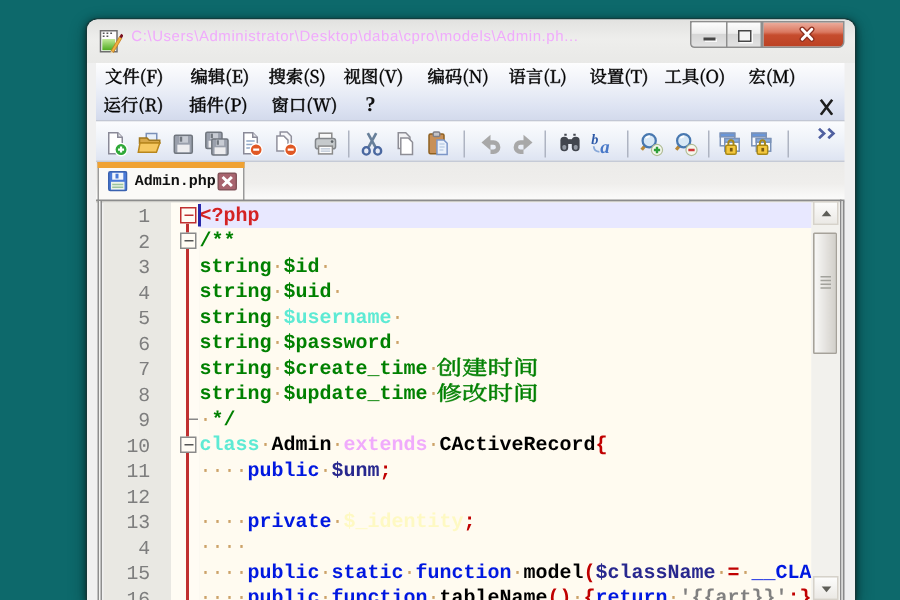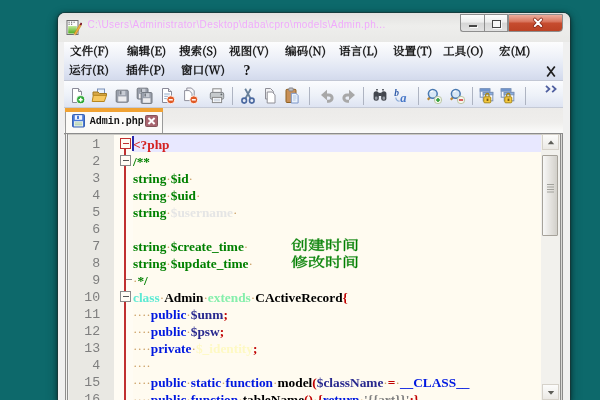--- a/index.html
+++ b/index.html
@@ -19,21 +19,21 @@
 #edtop2{position:absolute;left:64.3px;top:134px;width:498.7px;height:1px;background:#CCCBC6}
 #edl1{position:absolute;left:64.5px;top:133px;width:1.1px;height:267px;background:#8E8E8E}
 #edl2{position:absolute;left:65.6px;top:134px;width:1.6px;height:266px;background:#F2F2F0}
 #edl3{position:absolute;left:67.2px;top:134px;width:1.1px;height:266px;background:#8E8E8E}
 #edr1{position:absolute;left:559.8px;top:133px;width:1.2px;height:267px;background:#8A8A8A}
 #edr2{position:absolute;left:561px;top:134px;width:1.3px;height:266px;background:#D8D8D6}
 #edr3{position:absolute;left:562.3px;top:134px;width:0.9px;height:266px;background:#8A8A8A}
 #nummargin{position:absolute;left:68.6px;top:135px;width:45.1px;height:265px;background:#E9E8E3}
 #foldmargin{position:absolute;left:113.7px;top:135px;width:19.3px;height:265px;background:#FFFCF4}
 #textarea{position:absolute;left:133px;top:135px;width:408px;height:265px;background:#FFFBF0;overflow:hidden}
-.ln{position:absolute;left:133px;height:17px;line-height:17px;width:408px;overflow:hidden;font-family:Liberation Serif, serif;font-size:13.333px;white-space:pre;font-weight:bold}
+.ln{position:absolute;left:133px;height:17px;line-height:17px;width:408px;overflow:hidden;font-family:Liberation Mono, monospace;font-size:13.333px;white-space:pre;font-weight:bold}
 .ln i{font-style:normal;color:#CCA268;font-weight:normal}
 .num{position:absolute;left:68.6px;width:31.5px;height:17px;line-height:17px;font-family:"Liberation Mono",monospace;font-size:13.2px;color:#7E7E7E;text-align:right}
 #scroll{position:absolute;left:541px;top:135px;width:18.8px;height:265px;background:#F2F1ED}
 .sbtn{position:absolute;left:541.5px;width:17.8px;height:16.5px;background:linear-gradient(180deg,#FCFCFB,#EBE9E5);border:1px solid #D6D2CA;box-sizing:border-box}
 #sthumb{position:absolute;left:541.8px;top:154.5px;width:16.5px;height:81px;background:linear-gradient(90deg,#F8F8F7,#E2E0DC 60%,#D2D0CA);border:1px solid #A6A29A;box-sizing:border-box;border-radius:1px}
 </style></head><body>
 <div id="all">
 <div id="win"></div>
 <div id="title"></div>
 <svg style="position:absolute;left:66px;top:19px" width="16" height="17" viewBox="0 0 16 17">
@@ -275,27 +275,27 @@
     <div style="position:absolute;left:122.5px;top:160px;width:6px;height:1px;background:#555555"></div>
     <div style="position:absolute;left:120px;top:291px;width:11px;height:11px;background:#FFFCF4;border:1px solid #8A8A8A;box-sizing:border-box"></div>
     <div style="position:absolute;left:122.5px;top:296px;width:6px;height:1px;background:#555555"></div>
 <div style="position:absolute;left:126px;top:279px;width:6px;height:1.2px;background:#888"></div>
 <div id="textarea"></div>
 <div style="position:absolute;left:133px;top:135px;width:408px;height:17px;background:#E8E8FF"></div>
 <div class="ln" style="top:136.2px"><span style="color:#D42222">&lt;?php</span></div>
 <div class="ln" style="top:153.2px"><span style="color:#008000">/**</span></div>
 <div class="ln" style="top:187.2px"><span style="color:#008000">string</span><i>·</i><span style="color:#008000">$uid</span><i>·</i></div>
 <div class="ln" style="top:170.2px"><span style="color:#008000">string</span><i>·</i><span style="color:#008000">$id</span><i>·</i></div>
-<div class="ln" style="top:204.2px"><span style="color:#008000">string</span><i>·</i><span style="color:#e5e5e5">$username</span><i>·</i></div>
+<div class="ln" style="top:204.2px"><span style="color:#008000">string</span><i>·</i><span style="color:#5eead4">$username</span><i>·</i></div>
+<div class="ln" style="top:221.2px"><span style="color:#008000">string</span><i>·</i><span style="color:#008000">$password</span><i>·</i></div>
 <div class="ln" style="top:255.2px"><span style="color:#008000">string</span><i>·</i><span style="color:#008000">$update_time</span><i>·</i></div>
 <div class="ln" style="top:238.2px"><span style="color:#008000">string</span><i>·</i><span style="color:#008000">$create_time</span><i>·</i></div>
 <div class="ln" style="top:272.2px"><i>·</i><span style="color:#008000">*/</span></div>
-<div class="ln" style="top:289.2px"><span style="color:#5eead4">class</span><i>·</i><span style="color:#000000">Admin</span><i>·</i><span style="color:#86efac">extends</span><i>·</i><span style="color:#000000">CActiveRecord</span><span style="color:#C00000">{</span></div>
+<div class="ln" style="top:289.2px"><span style="color:#5eead4">class</span><i>·</i><span style="color:#000000">Admin</span><i>·</i><span style="color:#f0abfc">extends</span><i>·</i><span style="color:#000000">CActiveRecord</span><span style="color:#C00000">{</span></div>
 <div class="ln" style="top:306.2px"><i>····</i><span style="color:#0018E0">public</span><i>·</i><span style="color:#28288E">$unm</span><span style="color:#C00000">;</span></div>
-<div class="ln" style="top:323.2px"><i>····</i><span style="color:#0018E0">public</span><i>·</i><span style="color:#28288E">$psw</span><span style="color:#C00000">;</span></div>
 <div class="ln" style="top:340.2px"><i>····</i><span style="color:#0018E0">private</span><i>·</i><span style="color:#fef9c3">$_identity</span><span style="color:#C00000">;</span></div>
 <div class="ln" style="top:357.2px"><i>····</i></div>
 <div class="ln" style="top:374.2px"><i>····</i><span style="color:#0018E0">public</span><i>·</i><span style="color:#0018E0">static</span><i>·</i><span style="color:#0018E0">function</span><i>·</i><span style="color:#000000">model</span><span style="color:#C00000">(</span><span style="color:#28288E">$className</span><i>·</i><span style="color:#C00000">=</span><i>·</i><span style="color:#0018E0">__CLASS__</span></div>
 <div class="ln" style="top:391.2px"><i>····</i><span style="color:#0018E0">public</span><i>·</i><span style="color:#0018E0">function</span><i>·</i><span style="color:#000000">tableName</span><span style="color:#C00000">()</span><i>·</i><span style="color:#C00000">{</span><span style="color:#0018E0">return</span><i>·</i><span style="color:#808080">'{{art}}'</span><span style="color:#C00000">;}</span></div>
 <svg style="position:absolute;left:290.5px;top:237.5px" width="68.0" height="14.4" viewBox="0 -880 4000 1060" preserveAspectRatio="none">
       <path d="M937 -827 837 -838V-24C837 -9 832 -4 814 -4C795 -4 698 -12 698 -12V4C740 10 765 18 779 30C793 41 798 58 800 78C889 68 900 36 900 -18V-800C924 -803 934 -813 937 -827ZM739 -701 641 -712V-154H653C677 -154 703 -169 703 -177V-675C728 -678 736 -687 739 -701ZM387 -796 291 -839C244 -713 141 -540 23 -428L35 -416C73 -443 109 -475 143 -508V-34C143 20 163 37 248 37H371C546 37 581 26 581 -5C581 -18 575 -26 552 -34L549 -194H536C523 -124 511 -59 503 -40C499 -30 494 -26 481 -25C465 -23 426 -22 372 -22H258C212 -22 206 -29 206 -49V-470H428C427 -337 425 -269 413 -256C407 -250 400 -248 387 -248C369 -248 319 -252 288 -255V-238C315 -234 346 -226 358 -217C370 -207 372 -193 372 -175C405 -175 436 -183 455 -200C483 -227 489 -300 489 -464C509 -466 520 -470 526 -478L453 -537L418 -500H218L160 -526C234 -603 295 -690 336 -764C411 -699 499 -603 527 -528C608 -478 642 -648 347 -784C372 -780 381 -785 387 -796Z M1088 -355 1072 -347C1102 -248 1138 -173 1183 -116C1147 -48 1098 12 1029 61L1039 76C1116 34 1173 -19 1216 -80C1323 27 1476 52 1705 52C1757 52 1867 52 1914 52C1917 25 1931 4 1960 -1V-14C1895 -13 1769 -13 1711 -13C1495 -13 1345 -30 1238 -116C1292 -207 1318 -313 1333 -421C1355 -422 1364 -425 1371 -434L1301 -497L1263 -457H1166C1206 -530 1260 -636 1289 -701C1311 -702 1331 -706 1341 -715L1264 -783L1227 -745H1037L1046 -716H1226C1195 -644 1143 -537 1105 -470C1092 -466 1078 -459 1069 -453L1129 -404L1158 -428H1269C1258 -330 1238 -235 1200 -151C1154 -200 1118 -266 1088 -355ZM1777 -600H1630V-702H1777ZM1777 -570V-466H1630V-570ZM1900 -656 1859 -600H1839V-691C1859 -695 1875 -702 1882 -710L1803 -771L1767 -732H1630V-799C1656 -803 1663 -812 1666 -826L1566 -837V-732H1379L1388 -702H1566V-600H1297L1305 -570H1566V-466H1379L1388 -436H1566V-334H1366L1374 -304H1566V-199H1312L1320 -169H1566V-39H1579C1604 -39 1630 -52 1630 -62V-169H1921C1935 -169 1944 -174 1947 -185C1913 -216 1860 -257 1860 -257L1813 -199H1630V-304H1864C1877 -304 1887 -309 1890 -320C1860 -350 1810 -388 1810 -388L1768 -334H1630V-436H1777V-405H1786C1807 -405 1838 -420 1839 -427V-570H1947C1961 -570 1971 -575 1974 -586C1946 -616 1900 -656 1900 -656Z M2450 -447 2438 -440C2492 -379 2551 -282 2554 -201C2626 -136 2694 -318 2450 -447ZM2298 -167H2144V-427H2298ZM2082 -780V-2H2091C2124 -2 2144 -20 2144 -25V-137H2298V-51H2308C2330 -51 2360 -67 2361 -74V-706C2381 -710 2398 -717 2405 -725L2325 -788L2288 -747H2156ZM2298 -457H2144V-717H2298ZM2885 -658 2838 -594H2792V-788C2817 -791 2827 -800 2829 -815L2726 -826V-594H2385L2393 -564H2726V-28C2726 -10 2719 -4 2697 -4C2672 -4 2540 -13 2540 -13V2C2597 9 2627 18 2646 30C2663 40 2670 57 2674 78C2780 68 2792 31 2792 -23V-564H2945C2959 -564 2968 -569 2971 -580C2940 -613 2885 -658 2885 -658Z M3177 -844 3166 -836C3210 -792 3266 -718 3284 -662C3356 -615 3404 -761 3177 -844ZM3216 -697 3115 -708V78H3127C3152 78 3179 64 3179 54V-669C3205 -673 3213 -682 3216 -697ZM3623 -178H3372V-350H3623ZM3310 -598V-51H3320C3352 -51 3372 -69 3372 -74V-148H3623V-69H3633C3656 -69 3685 -86 3686 -93V-530C3703 -533 3717 -540 3722 -546L3649 -604L3614 -567H3382ZM3623 -537V-380H3372V-537ZM3814 -754H3388L3397 -724H3824V-31C3824 -14 3818 -7 3797 -7C3775 -7 3658 -17 3658 -17V0C3708 6 3736 14 3753 26C3768 36 3775 54 3778 74C3876 64 3888 29 3888 -23V-712C3908 -716 3925 -724 3932 -732L3847 -796Z" fill="#008000" stroke="#008000" stroke-width="30"></path>
     </svg>
     <svg style="position:absolute;left:290.5px;top:254.5px" width="68.0" height="14.4" viewBox="0 -880 4000 1060" preserveAspectRatio="none">
       <path d="M389 -675 295 -685V-69H307C330 -69 356 -84 356 -92V-650C378 -653 386 -662 389 -675ZM748 -364 672 -412C599 -341 501 -283 406 -243L418 -225C522 -254 631 -301 713 -357C733 -353 741 -355 748 -364ZM853 -272 775 -321C674 -218 541 -143 407 -91L416 -73C562 -113 704 -177 816 -266C836 -261 845 -263 853 -272ZM948 -173 862 -224C723 -61 552 11 348 61L354 79C574 45 752 -17 908 -166C930 -160 941 -163 948 -173ZM625 -807 529 -839C497 -711 436 -589 376 -512L390 -501C436 -539 479 -589 517 -649C548 -590 583 -540 628 -496C555 -440 467 -393 370 -358L379 -343C489 -372 584 -414 663 -466C728 -415 809 -377 919 -350C924 -382 943 -399 969 -407L971 -417C864 -433 779 -461 710 -499C779 -552 835 -613 876 -682C900 -682 911 -685 919 -693L849 -758L804 -718H556C568 -741 578 -765 588 -789C609 -788 621 -797 625 -807ZM800 -689C767 -630 721 -575 665 -526C608 -565 565 -614 530 -671L541 -689ZM246 -557 204 -573C235 -641 263 -713 286 -787C309 -786 320 -796 324 -807L223 -838C182 -651 109 -457 35 -332L50 -323C87 -366 122 -418 154 -475V78H165C189 78 215 63 216 58V-539C233 -541 243 -548 246 -557Z M1083 -509V-112C1083 -94 1079 -88 1051 -75L1093 14C1101 10 1113 0 1119 -16C1251 -91 1369 -165 1437 -205L1431 -219C1325 -174 1220 -131 1146 -102V-410L1147 -440H1334V-394H1344C1366 -394 1397 -410 1398 -417V-692C1418 -696 1434 -703 1440 -711L1361 -772L1324 -732H1054L1063 -703H1334V-469H1160ZM1693 -812 1584 -840C1545 -632 1463 -438 1369 -313L1384 -302C1438 -352 1488 -415 1530 -488C1553 -377 1584 -275 1633 -187C1554 -86 1444 -3 1294 62L1301 76C1459 24 1576 -47 1663 -138C1720 -54 1795 17 1898 69C1908 39 1930 22 1960 17L1963 7C1851 -38 1766 -102 1701 -181C1787 -287 1838 -417 1866 -569H1943C1957 -569 1966 -574 1969 -585C1937 -616 1883 -658 1883 -658L1836 -598H1586C1613 -658 1636 -723 1655 -791C1678 -791 1689 -801 1693 -812ZM1573 -569H1789C1769 -441 1729 -329 1665 -231C1609 -314 1572 -410 1547 -517Z M2450 -447 2438 -440C2492 -379 2551 -282 2554 -201C2626 -136 2694 -318 2450 -447ZM2298 -167H2144V-427H2298ZM2082 -780V-2H2091C2124 -2 2144 -20 2144 -25V-137H2298V-51H2308C2330 -51 2360 -67 2361 -74V-706C2381 -710 2398 -717 2405 -725L2325 -788L2288 -747H2156ZM2298 -457H2144V-717H2298ZM2885 -658 2838 -594H2792V-788C2817 -791 2827 -800 2829 -815L2726 -826V-594H2385L2393 -564H2726V-28C2726 -10 2719 -4 2697 -4C2672 -4 2540 -13 2540 -13V2C2597 9 2627 18 2646 30C2663 40 2670 57 2674 78C2780 68 2792 31 2792 -23V-564H2945C2959 -564 2968 -569 2971 -580C2940 -613 2885 -658 2885 -658Z M3177 -844 3166 -836C3210 -792 3266 -718 3284 -662C3356 -615 3404 -761 3177 -844ZM3216 -697 3115 -708V78H3127C3152 78 3179 64 3179 54V-669C3205 -673 3213 -682 3216 -697ZM3623 -178H3372V-350H3623ZM3310 -598V-51H3320C3352 -51 3372 -69 3372 -74V-148H3623V-69H3633C3656 -69 3685 -86 3686 -93V-530C3703 -533 3717 -540 3722 -546L3649 -604L3614 -567H3382ZM3623 -537V-380H3372V-537ZM3814 -754H3388L3397 -724H3824V-31C3824 -14 3818 -7 3797 -7C3775 -7 3658 -17 3658 -17V0C3708 6 3736 14 3753 26C3768 36 3775 54 3778 74C3876 64 3888 29 3888 -23V-712C3908 -716 3925 -724 3932 -732L3847 -796Z" fill="#008000" stroke="#008000" stroke-width="30"></path>
     </svg>

